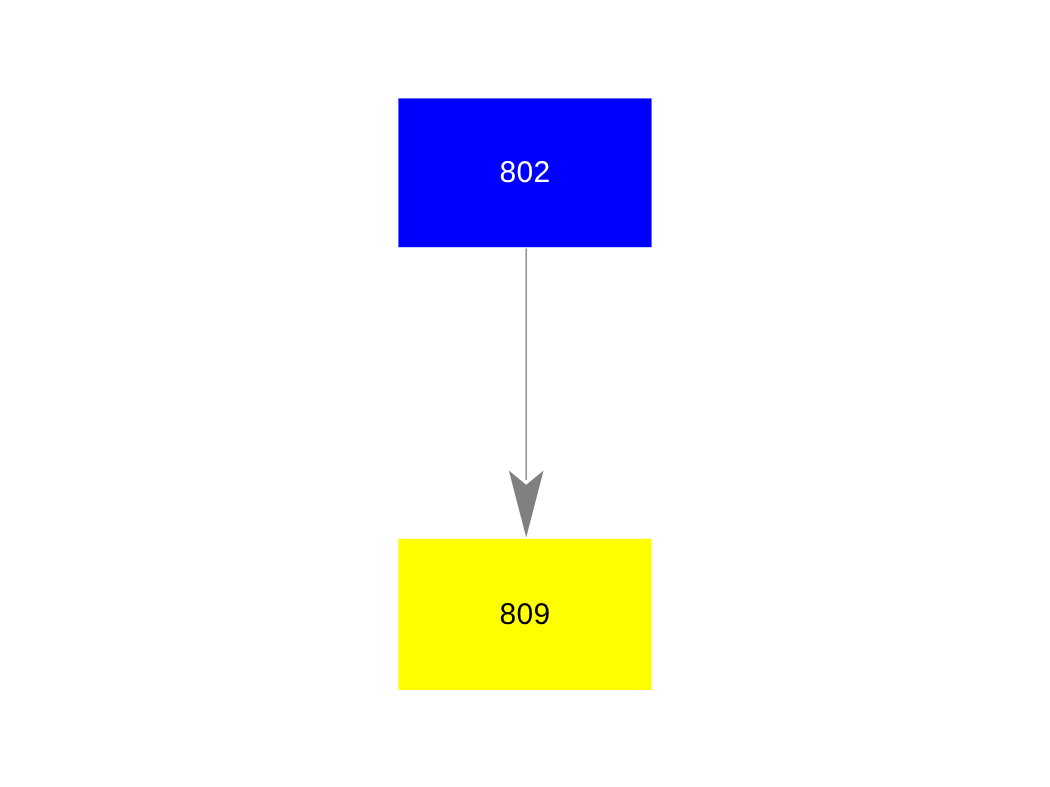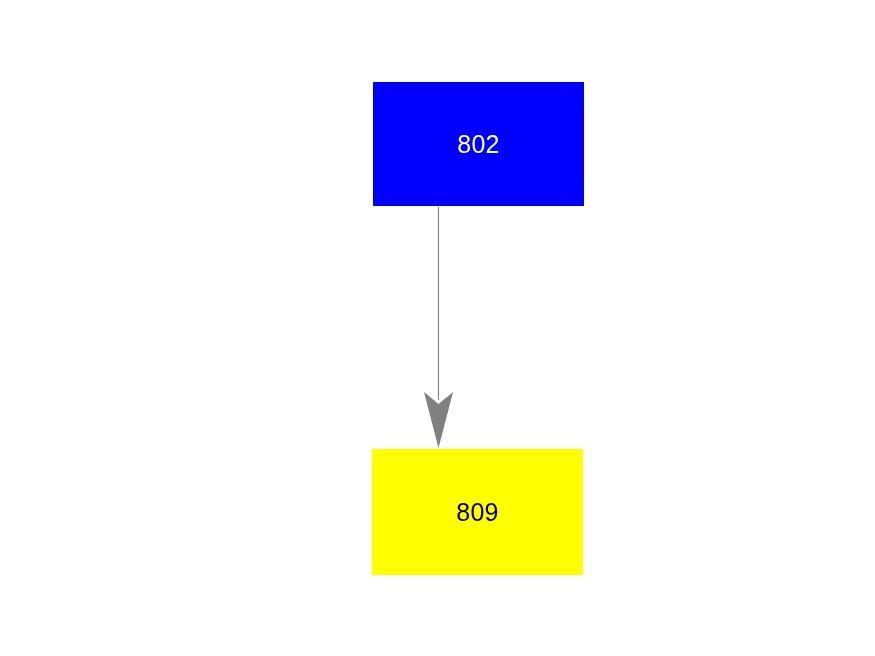--- a/index.html
+++ b/index.html
@@ -43,32 +43,30 @@
     letter-spacing: 0.2px;
     white-space: nowrap;
     user-select: none;
   }
   #node-802 {
     left: 332px;
     top: 82px;
     width: 211px;
     height: 124px;
     background: #0000ff;
-    margin-left: 41px;
   }
   #node-802 .node-label {
     color: #ffffff;
   }
   #node-809 {
     left: 332px;
     top: 449px;
     width: 211px;
     height: 126px;
     background: #ffff00;
-    margin-left: 40px;
   }
   #node-809 .node-label {
     color: #000000;
   }
 </style>
 </head>
 <body>
 
 <div id="graph-canvas">
 

